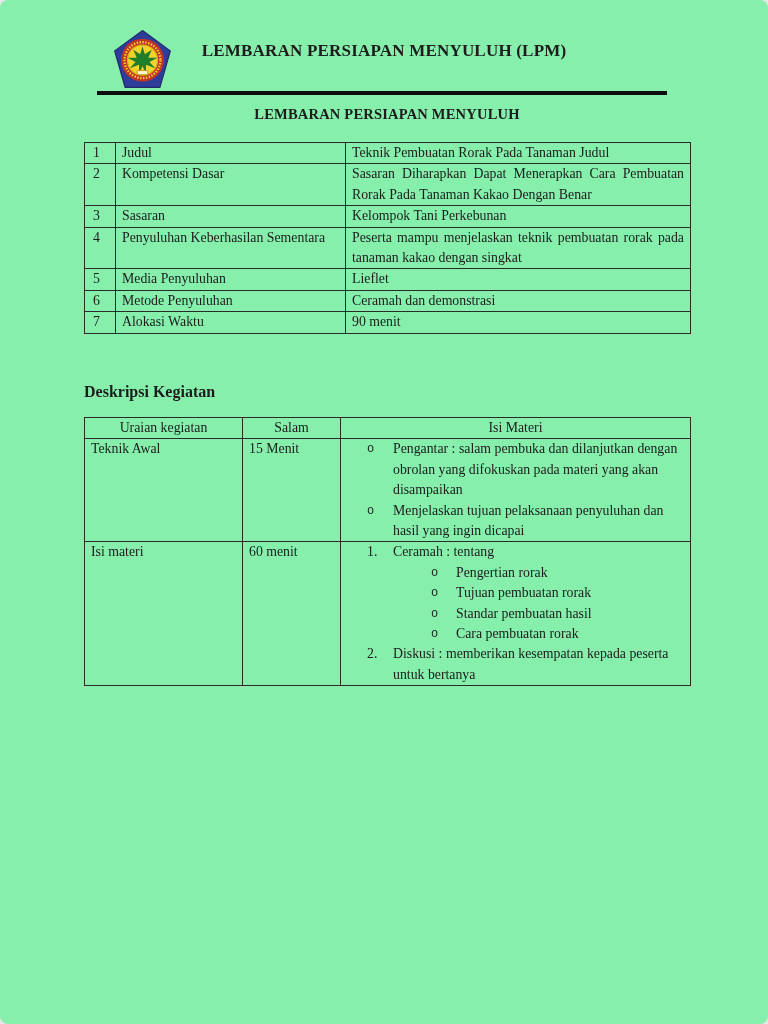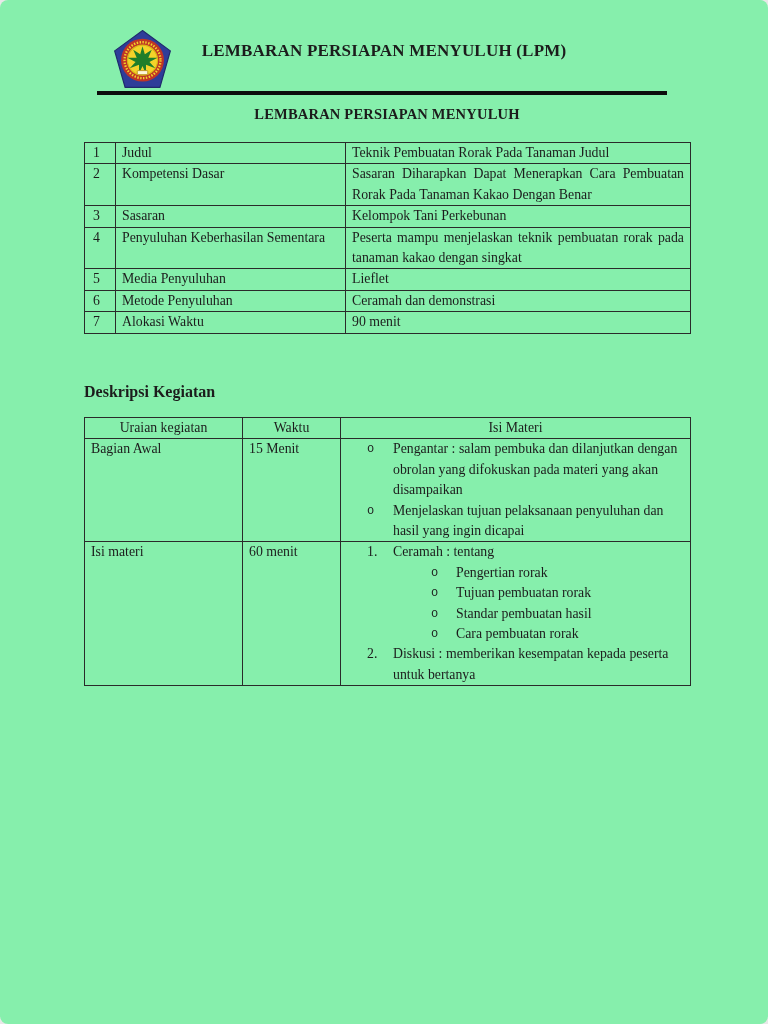--- a/index.html
+++ b/index.html
@@ -124,27 +124,27 @@
 
   <table class="activity-table">
     <colgroup>
         <col style="width:158px">
         <col style="width:98px">
         <col style="width:350px">
       </colgroup>
     <thead>
       <tr>
         <th>Uraian kegiatan</th>
-        <th>Waktu</th>
+        <th>Salam</th>
         <th>Isi Materi</th>
       </tr>
     </thead>
     <tbody>
       <tr>
-        <td>Bagian Awal</td>
+        <td>Teknik Awal</td>
         <td>15 Menit</td>
         <td>
           <div class="li lvl1">
             <span class="marker circle">o</span>
             <span class="txt">Pengantar : salam pembuka dan dilanjutkan dengan obrolan yang difokuskan pada materi yang akan disampaikan</span>
           </div>
           <div class="li lvl1">
             <span class="marker circle">o</span>
             <span class="txt">Menjelaskan tujuan pelaksanaan penyuluhan dan hasil yang ingin dicapai</span>
           </div>

